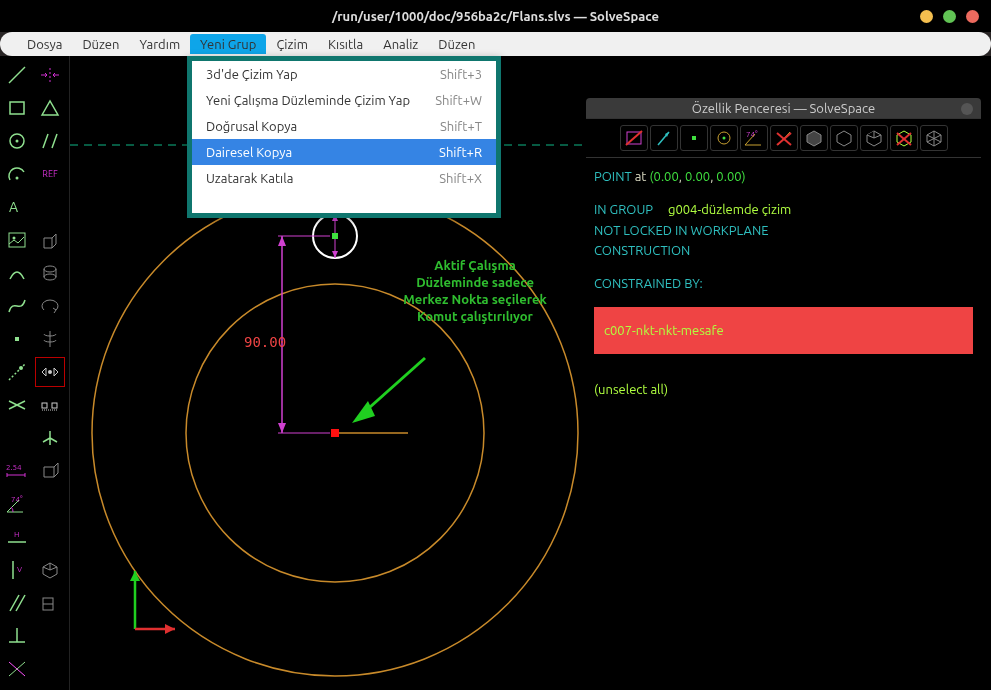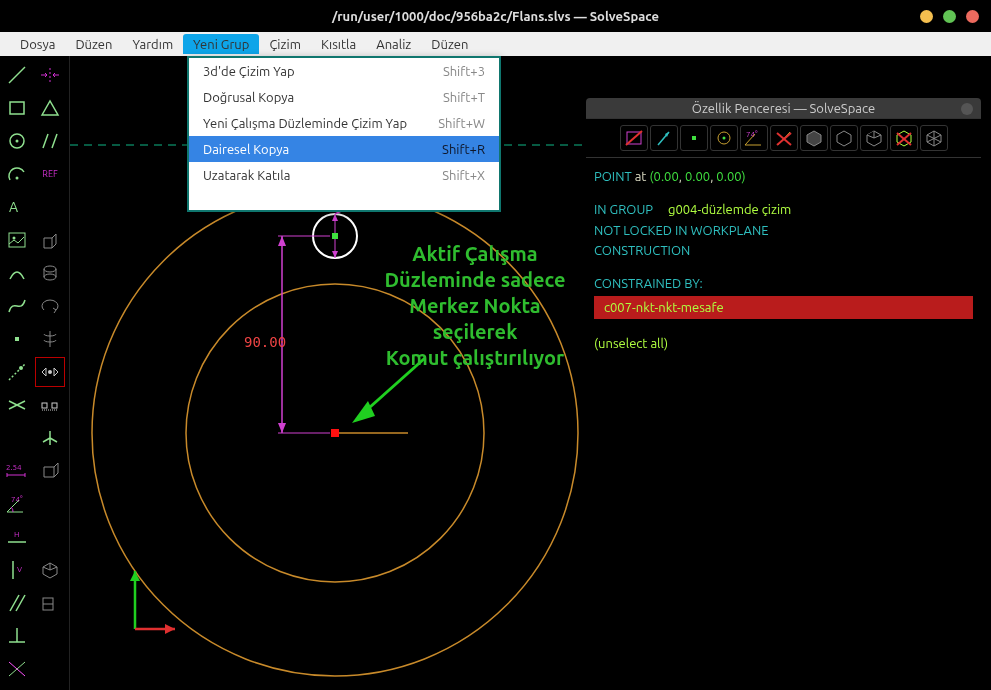--- a/index.html
+++ b/index.html
@@ -4,47 +4,47 @@
 <style>
 * { margin: 0; padding: 0; box-sizing: border-box; font-family: Ubuntu, Arial, sans-serif; }
 body { background: #2a2626; width: 991px; height: 690px; overflow: hidden; position: relative; }
 .titlebar { height: 32px; background: #000000; display: flex; align-items: center; justify-content: center; position: relative; }
 .titlebar-text { color: #ddd; font-size: 13px; font-weight: bold; }
 .window-controls { position: absolute; right: 12px; display: flex; gap: 10px; }
 .wc { width: 13px; height: 13px; border-radius: 50%; }
 .wc.min { background: #f4bf4f; }
 .wc.max { background: #61c354; }
 .wc.cls { background: #ec6a5e; }
-.menubar { height: 24px; background: #f0f0f0; display: flex; align-items: center; padding: 0 10px; font-size: 13px; color: #333; }
+.menubar { height: 24px; background: #f0f0f0; display: flex; align-items: center; padding: 0 17px; font-size: 13px; color: #333; border-radius: 12px; }
 .menu-item { padding: 3px 10px; cursor: pointer; }
 .menu-item.active { background: #0ea5e9; border-radius: 3px 3px 0 0; }
-.dropdown { position: absolute; left: 187px; top: 56px; width: 314px; background: #fff; border: 2px solid #0f766e; box-shadow: 0 2px 8px rgba(0,0,0,0.3); font-size: 13px; z-index: 100; }
+.dropdown { position: absolute; left: 187px; top: 56px; width: 314px; background: #fff; border: 5px solid #0f766e; box-shadow: 0 2px 8px rgba(0,0,0,0.3); font-size: 13px; z-index: 100; }
 .dd-item { display: flex; justify-content: space-between; padding: 6px 14px; color: #333; }
 .dd-item.highlight { background: #3584e4; color: #fff; }
 .dd-fade { height: 22px; background: linear-gradient(#fff, #fff 30%, rgba(255,255,255,0)); position: relative; }
 .dd-fade::before { content:""; position:absolute; left:14px; top:6px; width:40px; height:12px; background: radial-gradient(ellipse at top, #fff, transparent); }
 .shortcut { color: #888; }
-.dd-item.highlight .shortcut { color: #0f172a; }
+.dd-item.highlight .shortcut { color: #ffffff; }
 .main { position: absolute; top: 56px; left: 0; right: 0; bottom: 0; background: #000; }
 .toolbar { position: absolute; left: 0; top: 0; width: 70px; bottom: 0; background: #000; border-right: 1px solid #222; display: flex; flex-direction: column; flex-wrap: wrap; align-content: flex-start; padding: 4px 2px; gap: 3px; }
 .tb { width: 30px; height: 30px; display: flex; align-items: center; justify-content: center; color: #7fd07f; font-size: 16px; }
 .tb svg { display:block; }
 .tb.boxed { outline: 1.5px solid #b00; outline-offset:-1px; }
 .canvas { position: absolute; left: 70px; right: 0; top: 0; bottom: 0; }
 .canvas svg { position: absolute; left: 0; top: 0; }
 .prop-panel { position: absolute; right: 10px; top: 42px; width: 395px; background: #000; font-family: "DejaVu Sans Mono", monospace; font-size: 13px; }
 .prop-title { background: #3a3a3a; color: #ccc; padding: 3px 10px; text-align: center; position: relative; border-radius: 4px 4px 0 0; }
 .prop-title .dot { position:absolute; right:8px; top:5px; width:12px;height:12px;background:#555;border-radius:50%; }
 .prop-line { padding: 2px 8px; color: #aaa; text-align:center; }
 .prop-tools { display: flex; justify-content: center; gap: 2px; padding: 6px 4px; border-top:1px solid #333; border-bottom:1px solid #333; background:#000; }
 .pt { width: 28px; height: 26px; display:flex;align-items:center;justify-content:center; border:1px solid #333; border-radius:3px; }
 .prop-body { padding: 8px; font-family: "DejaVu Sans Mono", monospace; font-size: 13px; line-height: 1.6; }
 .c-white{color:#d8d8c0;} .c-cyan{color:#2fbfbf;} .c-green{color:#40e040;} .c-mag{color:#e060e0;} .c-lime{color:#b0ff40;}
-.sel-row { background: #b91c1c; padding: 1px 4px; margin: 2px 0; }
-.annotation { position:absolute; color:#2fbd2f; font-size:20px; font-weight:bold; text-align:center; line-height:1.3; }
+.sel-row { background: #ef4444; padding: 13px 4px; margin: 13px 0; }
+.annotation { position:absolute; color:#2fbd2f; font-size:13px; font-weight:bold; text-align:center; line-height:1.3;margin-top:16px; }
 </style>
 </head>
 <body>
 
 <div class="titlebar">
   <span class="titlebar-text">/run/user/1000/doc/956ba2c/Flans.slvs — SolveSpace</span>
   <div class="window-controls">
     <div class="wc min"></div>
     <div class="wc max"></div>
     <div class="wc cls"></div>
@@ -61,26 +61,26 @@
   <div class="menu-item">Analiz</div>
   <div class="menu-item">Düzen</div>
 </div>
 
 <div class="dropdown">
   <div class="dd-item">
       <span>3d'de Çizim Yap</span>
       <span class="shortcut">Shift+3</span>
     </div>
   <div class="dd-item">
+      <span>Yeni Çalışma Düzleminde Çizim Yap</span>
+      <span class="shortcut">Shift+W</span>
+    </div>
+  <div class="dd-item">
       <span>Doğrusal Kopya</span>
       <span class="shortcut">Shift+T</span>
-    </div>
-  <div class="dd-item">
-      <span>Yeni Çalışma Düzleminde Çizim Yap</span>
-      <span class="shortcut">Shift+W</span>
     </div>
   <div class="dd-item highlight">
       <span>Dairesel Kopya</span>
       <span class="shortcut">Shift+R</span>
     </div>
   <div class="dd-item">
       <span>Uzatarak Katıla</span>
       <span class="shortcut">Shift+X</span>
     </div>
   <div class="dd-fade"></div>

